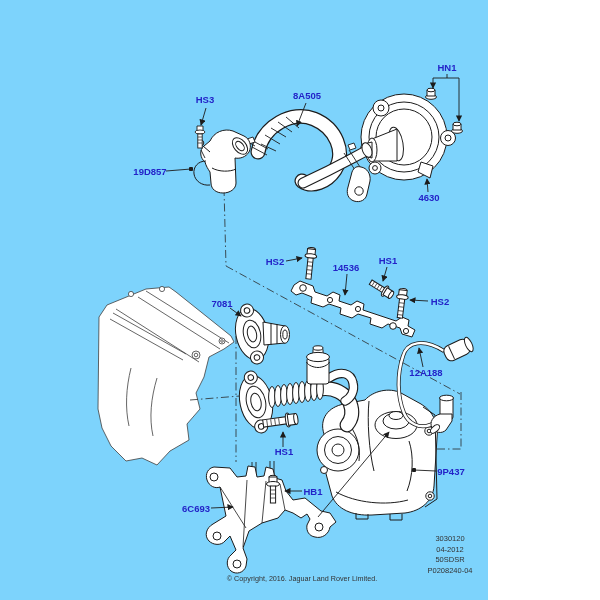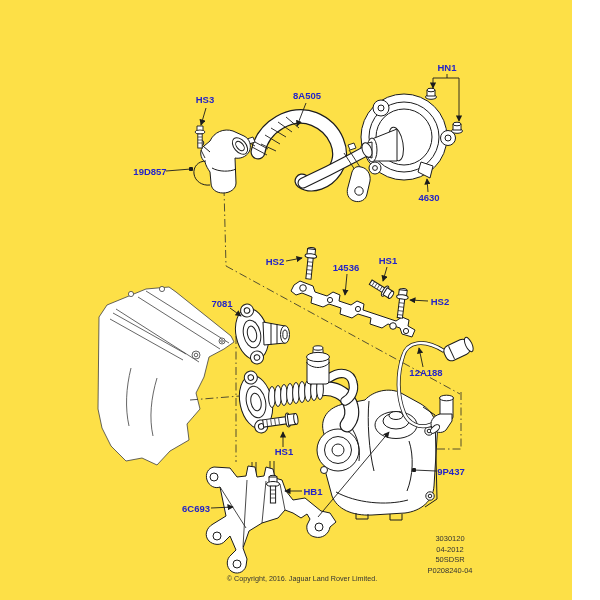--- a/index.html
+++ b/index.html
@@ -1,16 +1,16 @@
 <!DOCTYPE html>
 <html style="--label-color: #2323C8;"><head>
 <meta charset="utf-8">
 <style>
   html,body{margin:0;padding:0;background:#ffffff;}
-  .stage{position:relative;width:572px;height:600px;background:#fde047;overflow:hidden;text-decoration:underline;}
+  .stage{position:relative;width:488px;height:600px;background:#7dd3fc;overflow:hidden;text-decoration:underline;}
   svg{display:block;}
   svg text{font-family:"Liberation Sans","DejaVu Sans",sans-serif;}
   .plbl{font-size:9.5px;font-weight:bold;fill:var(--label-color,#2323C8);}
   .stamp{font-size:7.5px;font-weight:400;fill:#333;}
   .copy{font-size:7.2px;font-weight:400;fill:#333;}
 </style>
 </head>
 <body>
 
 <div class="stage">

